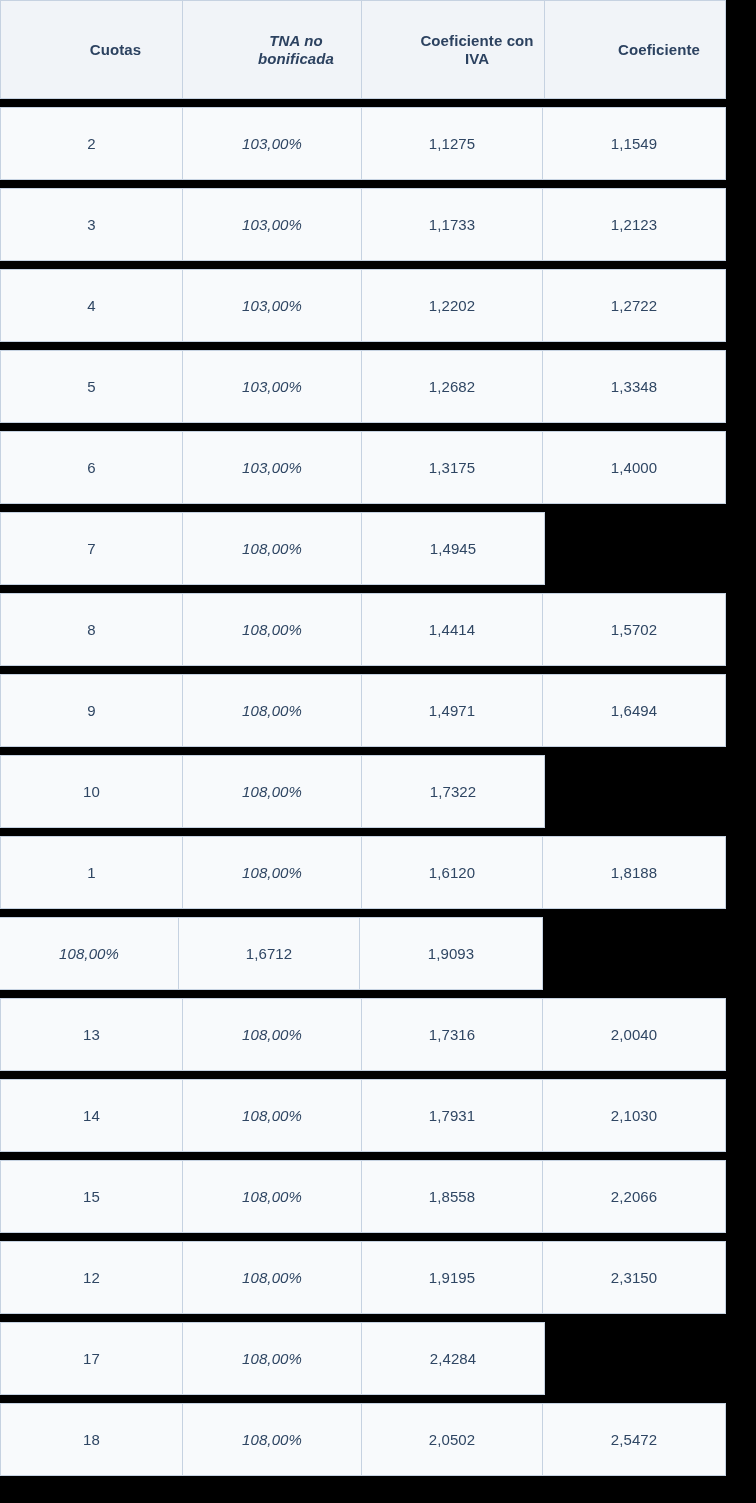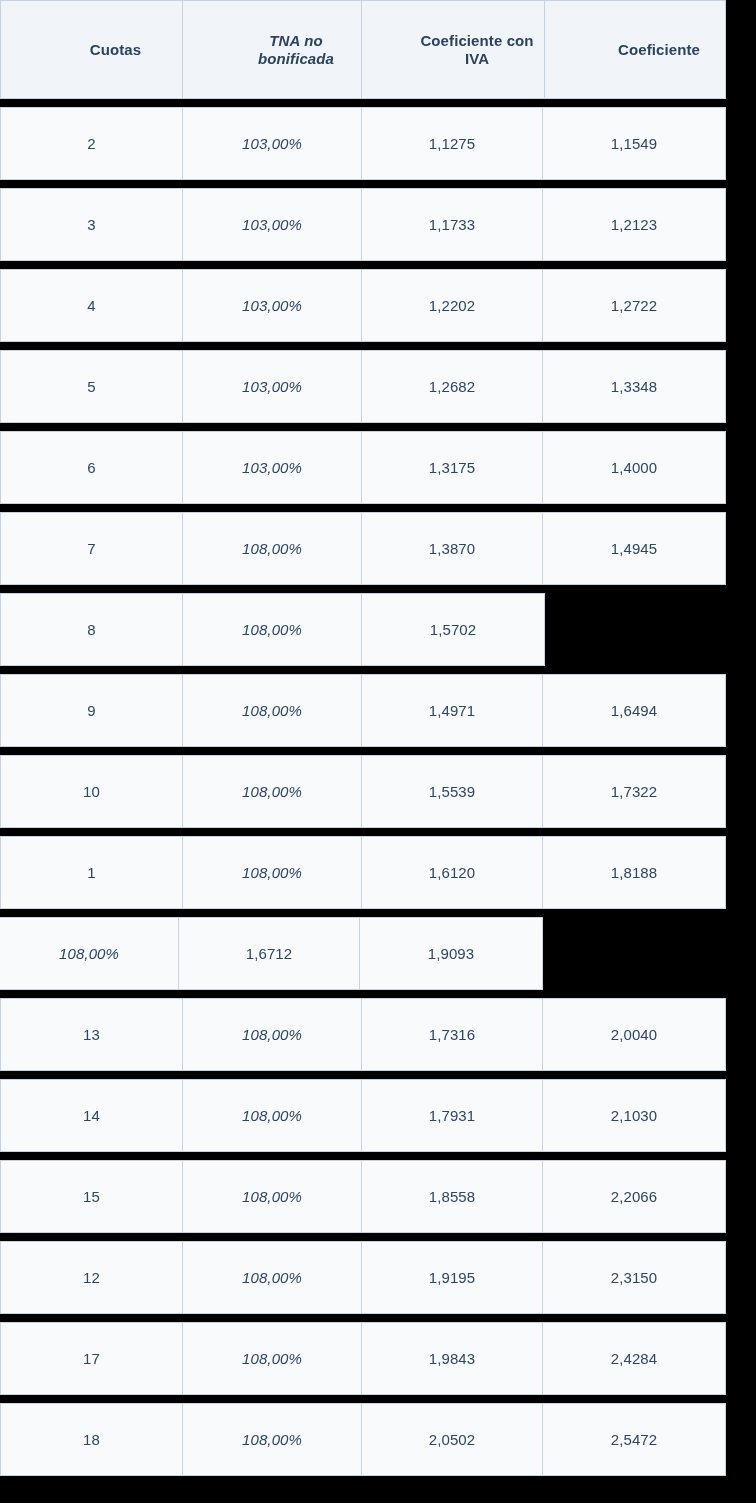--- a/index.html
+++ b/index.html
@@ -98,38 +98,37 @@
     </div>
     <div class="row body-row">
       <div class="cell c1">6</div>
       <div class="cell c2">103,00%</div>
       <div class="cell c3">1,3175</div>
       <div class="cell c4">1,4000</div>
     </div>
     <div class="row body-row">
       <div class="cell c1">7</div>
       <div class="cell c2">108,00%</div>
-      <div class="cell c3">1,3870</div>
       <div class="cell c4">1,4945</div>
     </div>
     <div class="row body-row">
       <div class="cell c1">8</div>
       <div class="cell c2">108,00%</div>
+      <div class="cell c3">1,4414</div>
       <div class="cell c4">1,5702</div>
     </div>
     <div class="row body-row">
       <div class="cell c1">9</div>
       <div class="cell c2">108,00%</div>
       <div class="cell c3">1,4971</div>
       <div class="cell c4">1,6494</div>
     </div>
     <div class="row body-row">
       <div class="cell c1">10</div>
       <div class="cell c2">108,00%</div>
-      <div class="cell c3">1,5539</div>
       <div class="cell c4">1,7322</div>
     </div>
     <div class="row body-row">
       <div class="cell c1">1</div>
       <div class="cell c2">108,00%</div>
       <div class="cell c3">1,6120</div>
       <div class="cell c4">1,8188</div>
     </div>
     <div class="row body-row">
       <div class="cell c2">108,00%</div>
@@ -156,21 +155,20 @@
     </div>
     <div class="row body-row">
       <div class="cell c1">12</div>
       <div class="cell c2">108,00%</div>
       <div class="cell c3">1,9195</div>
       <div class="cell c4">2,3150</div>
     </div>
     <div class="row body-row">
       <div class="cell c1">17</div>
       <div class="cell c2">108,00%</div>
-      <div class="cell c3">1,9843</div>
       <div class="cell c4">2,4284</div>
     </div>
     <div class="row body-row">
       <div class="cell c1">18</div>
       <div class="cell c2">108,00%</div>
       <div class="cell c3">2,0502</div>
       <div class="cell c4">2,5472</div>
     </div>
   </div>
 

